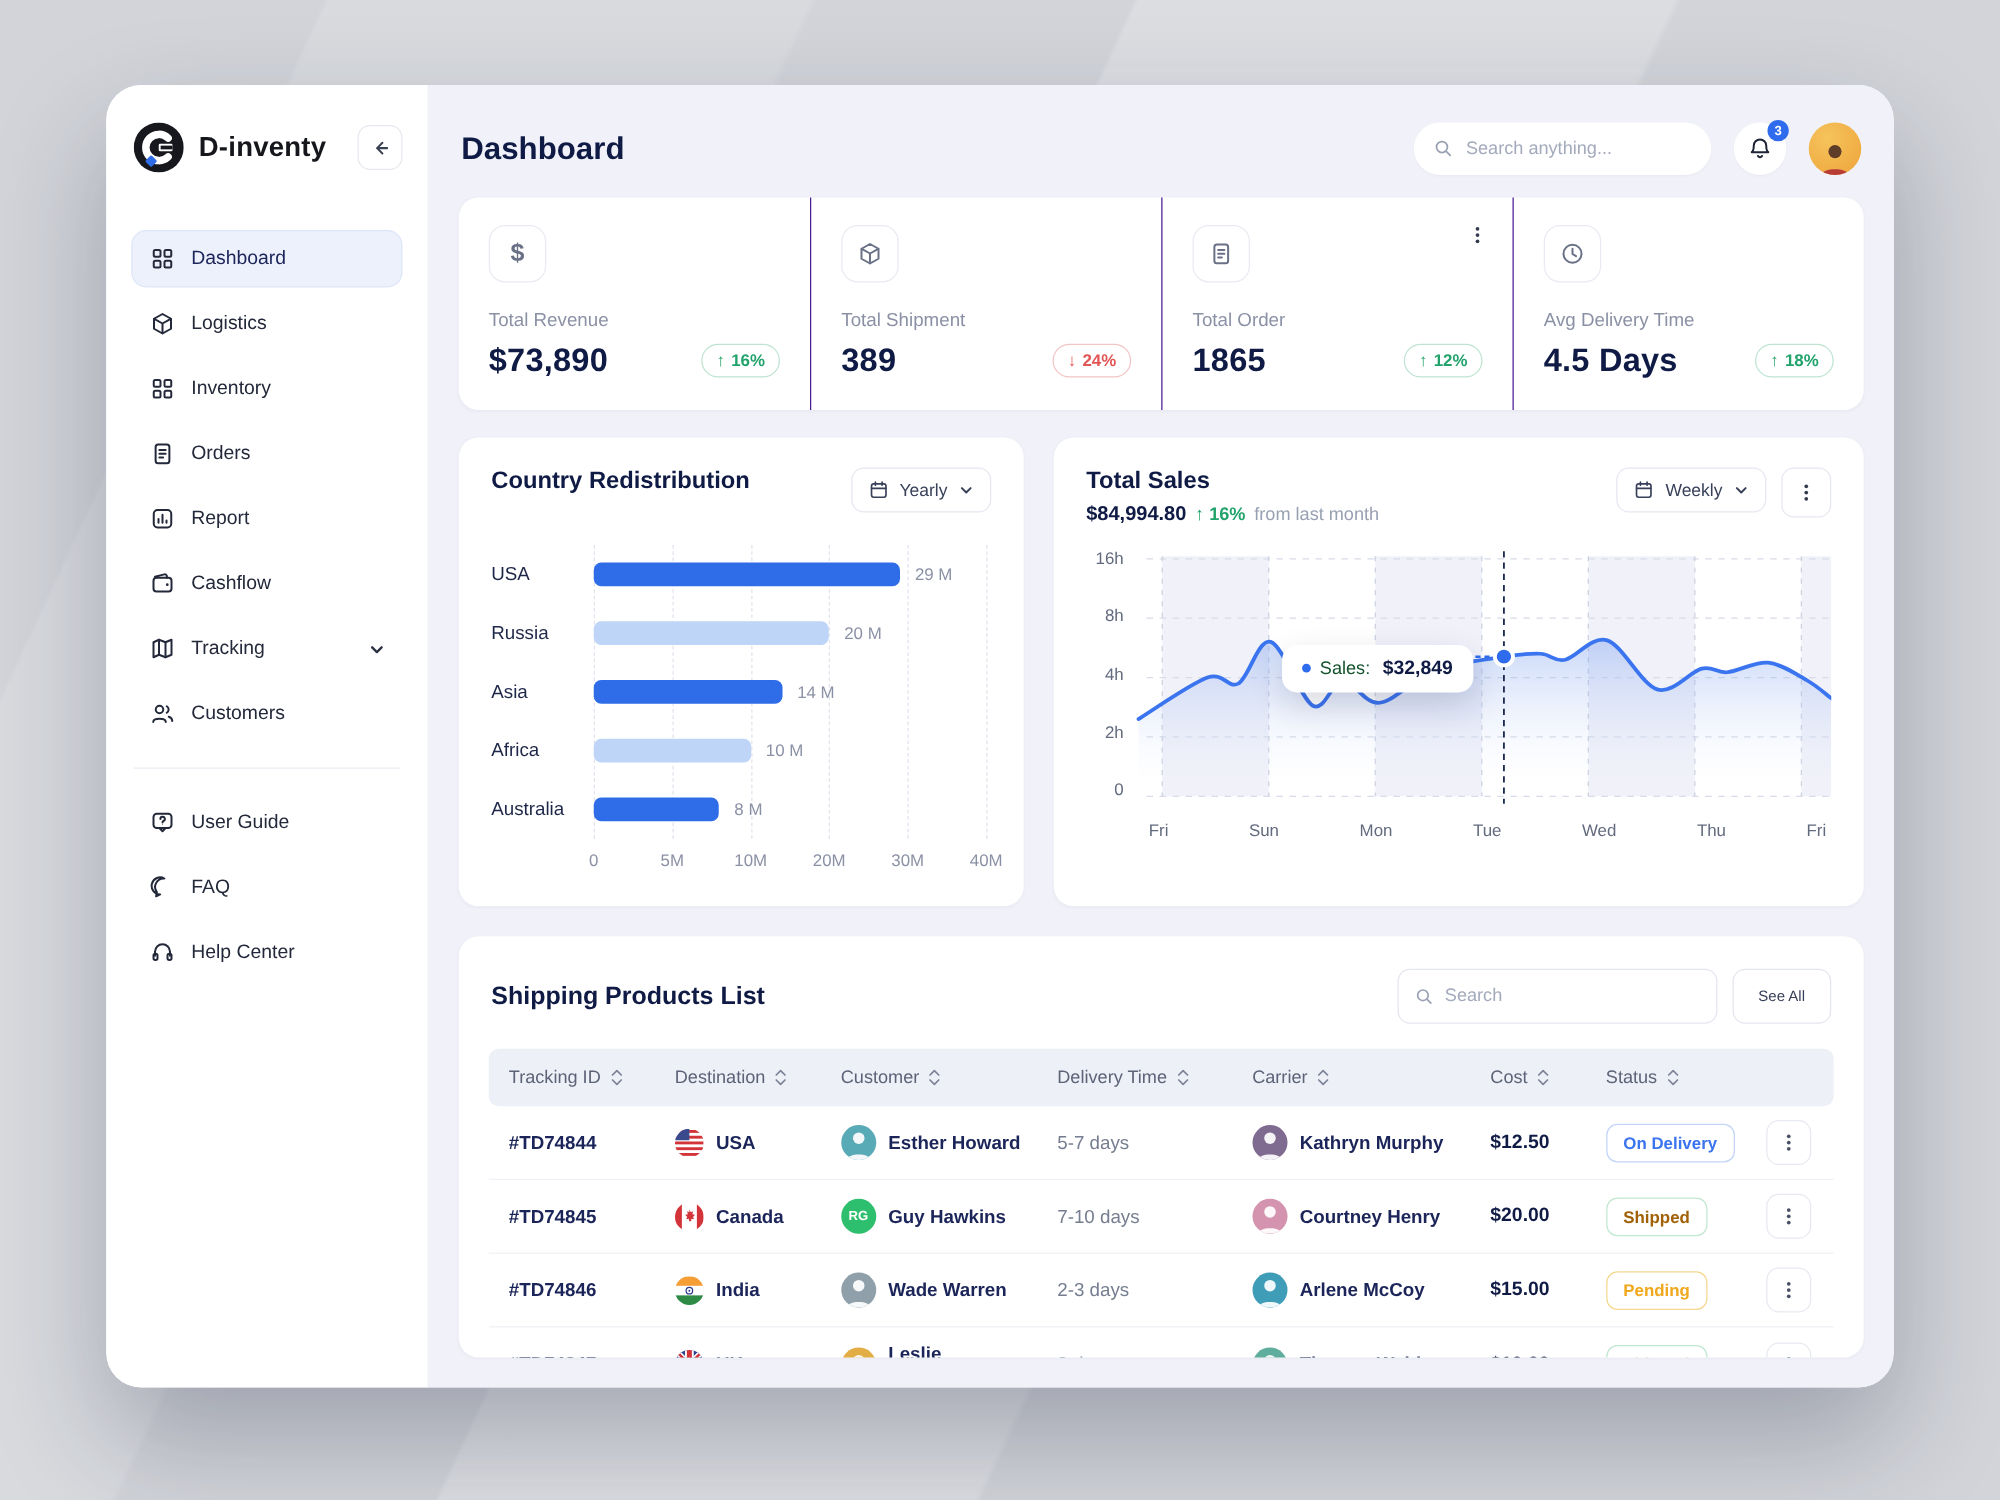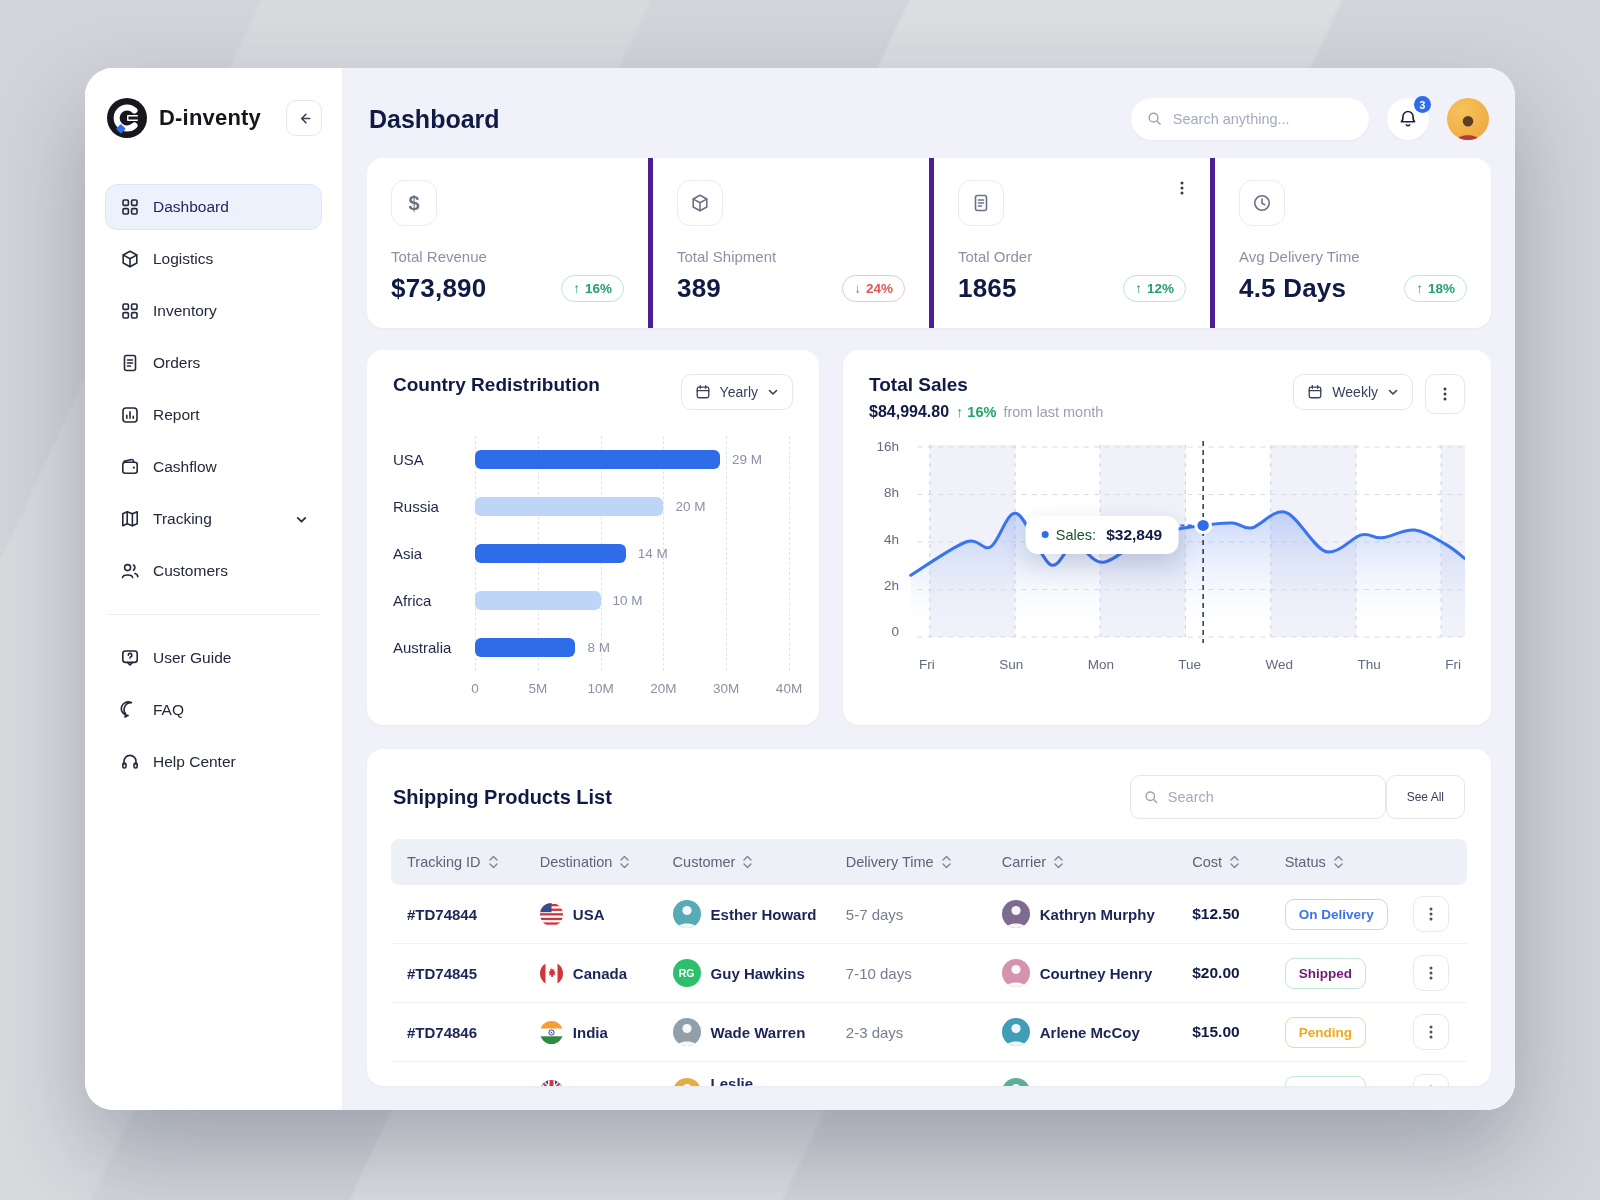--- a/index.html
+++ b/index.html
@@ -36,21 +36,21 @@
   .page-title{ font-size:25px; font-weight:700; color:#101b45; flex:1;}
   .search-pill{ width:238px; height:42px; background:#fff; border-radius:21px; display:flex; align-items:center; gap:10px; padding:0 16px; color:#9aa1b4; box-shadow:0 1px 2px rgba(20,25,50,.04);}
   .search-pill input{ border:none; outline:none; background:transparent; font-size:14.5px; color:#3a4255; width:100%; font-family:inherit;}
   .search-pill input::placeholder{ color:#a3aabb;}
   .bell-wrap{ position:relative; width:42px; height:42px; background:#fff; border-radius:50%; display:flex; align-items:center; justify-content:center; color:#1d2438; cursor:pointer; box-shadow:0 1px 2px rgba(20,25,50,.04);}
   .bell-badge{ position:absolute; top:-2px; right:-2px; min-width:17px; height:17px; background:#2f6ced; color:#fff; font-size:10.5px; font-weight:700; border-radius:9px; display:flex; align-items:center; justify-content:center; padding:0 4px;}
   .avatar-btn{ width:42px; height:42px; border-radius:50%; background:radial-gradient(circle at 35% 30%, #f6c35b, #eda43b); display:flex; align-items:flex-end; justify-content:center; overflow:hidden; cursor:pointer;}
   
   .stats-card{ margin-top:18px; background:#fff; border-radius:16px; display:grid; grid-template-columns:1fr 1fr 1fr 1fr; box-shadow:0 1px 3px rgba(20,25,50,.04);}
   .stat{ padding:22px 24px 24px 24px; position:relative;}
-  .stat + .stat{ border-left:5px solid #4c1d95;}
+  .stat + .stat{ border-left:1px solid #4c1d95;}
   .stat-ic{ width:46px; height:46px; border:1px solid #e9ebf2; border-radius:13px; display:flex; align-items:center; justify-content:center; color:#6a7186;}
   .stat-label{ margin-top:22px; font-size:15px; color:#8b91a5;}
   .stat-row{ margin-top:8px; display:flex; align-items:center; justify-content:space-between;}
   .stat-value{ font-size:26px; font-weight:800; color:#101b45; letter-spacing:.2px;}
   .delta{ font-size:13.5px; font-weight:600; border-radius:999px; padding:5px 11px; border:1px solid; display:flex; gap:5px; align-items:center; background:#fff;}
   .delta.green{ color:#22a36b; border-color:#bfe4d2;}
   .delta.red{ color:#e25555; border-color:#f2c4c4;}
   .stat-menu{ position:absolute; top:18px; right:16px; color:#343b4e; cursor:pointer; padding:4px;}
   
   .charts-row{ margin-top:22px; display:grid; grid-template-columns:452px 1fr; gap:24px;}
@@ -80,21 +80,21 @@
   .y-labels{ height:202px; display:flex; flex-direction:column; justify-content:space-between; align-items:flex-end; font-size:13.5px; color:#626a7e; padding:2px 0 0 0; width:30px;}
   .svg-wrap{ position:relative; flex:1;}
   .svg-wrap svg{ display:block; width:100%; height:212px;}
   .x-labels{ display:flex; justify-content:space-between; padding:8px 4px 0 10px; font-size:13.5px; color:#626a7e;}
   .tooltip{ position:absolute; transform:translate(-100%,-50%); background:#fff; border-radius:12px; box-shadow:0 10px 26px rgba(25,32,60,.16); padding:10px 16px; display:flex; align-items:center; gap:7px; white-space:nowrap; font-size:14.5px;}
   .tt-dot{ width:7px; height:7px; border-radius:50%; background:#2f6ced;}
   .tt-label{ color:#14532d;}
   .tt-value{ color:#101b45; font-weight:800; font-size:15.5px; margin-left:3px;}
   
   .table-card{ margin-top:24px; background:#fff; border-radius:16px; padding:24px 24px 6px 24px; box-shadow:0 1px 3px rgba(20,25,50,.04); flex:1; overflow:hidden;}
-  .table-head{ display:flex; align-items:center; gap:0; padding:2px 2px 20px 2px;}
+  .table-head{ display:flex; align-items:center; gap:12px; padding:2px 2px 20px 2px;}
   .table-title{ font-size:20px; font-weight:700; color:#101b45; flex:1;}
   .table-search{ width:256px; height:44px; border:1px solid #e3e6ee; border-radius:10px; display:flex; align-items:center; gap:9px; padding:0 13px; color:#9aa1b4;}
   .table-search input{ border:none; outline:none; background:transparent; width:100%; font-size:14.5px; color:#3a4255; font-family:inherit;}
   .table-search input::placeholder{ color:#a3aabb;}
   .see-all{ height:44px; border:1px solid #e3e6ee; background:#fff; border-radius:10px; padding:0 20px; font-size:12px; color:#39405a; font-weight:500; cursor:pointer;}
   .tgrid{ display:grid; grid-template-columns:1.15fr 1.15fr 1.5fr 1.35fr 1.65fr .8fr 1.25fr 54px; align-items:center;}
   .thead{ background:#eef0f8; border-radius:8px; height:46px; font-size:14.5px; color:#5c6377;}
   .th{ display:flex; align-items:center; gap:7px; padding:0 4px 0 16px; cursor:pointer;}
   .sort-ic{ color:#7d8498; display:flex;}
   .trow{ height:59px; border-bottom:1px solid #f0f1f6; font-size:15px;}
@@ -102,21 +102,21 @@
   .td{ padding:0 4px 0 16px; display:flex; align-items:center; gap:10px;}
   .cell-id{ font-weight:600; color:#1b2559;}
   .cell-strong{ font-weight:600; color:#1b2559;}
   .cell-gray{ color:#757d90;}
   .cell-cost{ font-weight:700; color:#101b45; font-size:15.5px;}
   .flag{ width:23px; height:23px; border-radius:50%; overflow:hidden; flex-shrink:0; box-shadow:0 0 0 1px rgba(0,0,0,.05) inset;}
   .pav{ width:28px; height:28px; border-radius:50%; flex-shrink:0; display:flex; align-items:center; justify-content:center; overflow:hidden;}
   .pav.initials{ color:#fff; font-size:10.5px; font-weight:700;}
   .status-badge{ border:1px solid; border-radius:9px; padding:7px 13px; font-size:13.5px; font-weight:600; background:#fff;}
   .status-badge.blue{ color:#3b74ef; border-color:#c4d6f8;}
-  .status-badge.green{ color:#701a75; border-color:#c2e8d2;}
+  .status-badge.green{ color:#a16207; border-color:#c2e8d2;}
   .status-badge.amber{ color:#f0a81c; border-color:#f4d88f;}
   .row-kebab{ width:36px; height:36px; border:1px solid #e7e9f0; border-radius:10px; display:flex; align-items:center; justify-content:center; color:#4a5165; cursor:pointer;}
 </style>
 </head>
 <body>
 
 <div class="window">
 
   <aside class="sidebar">
     <div class="logo-row">

